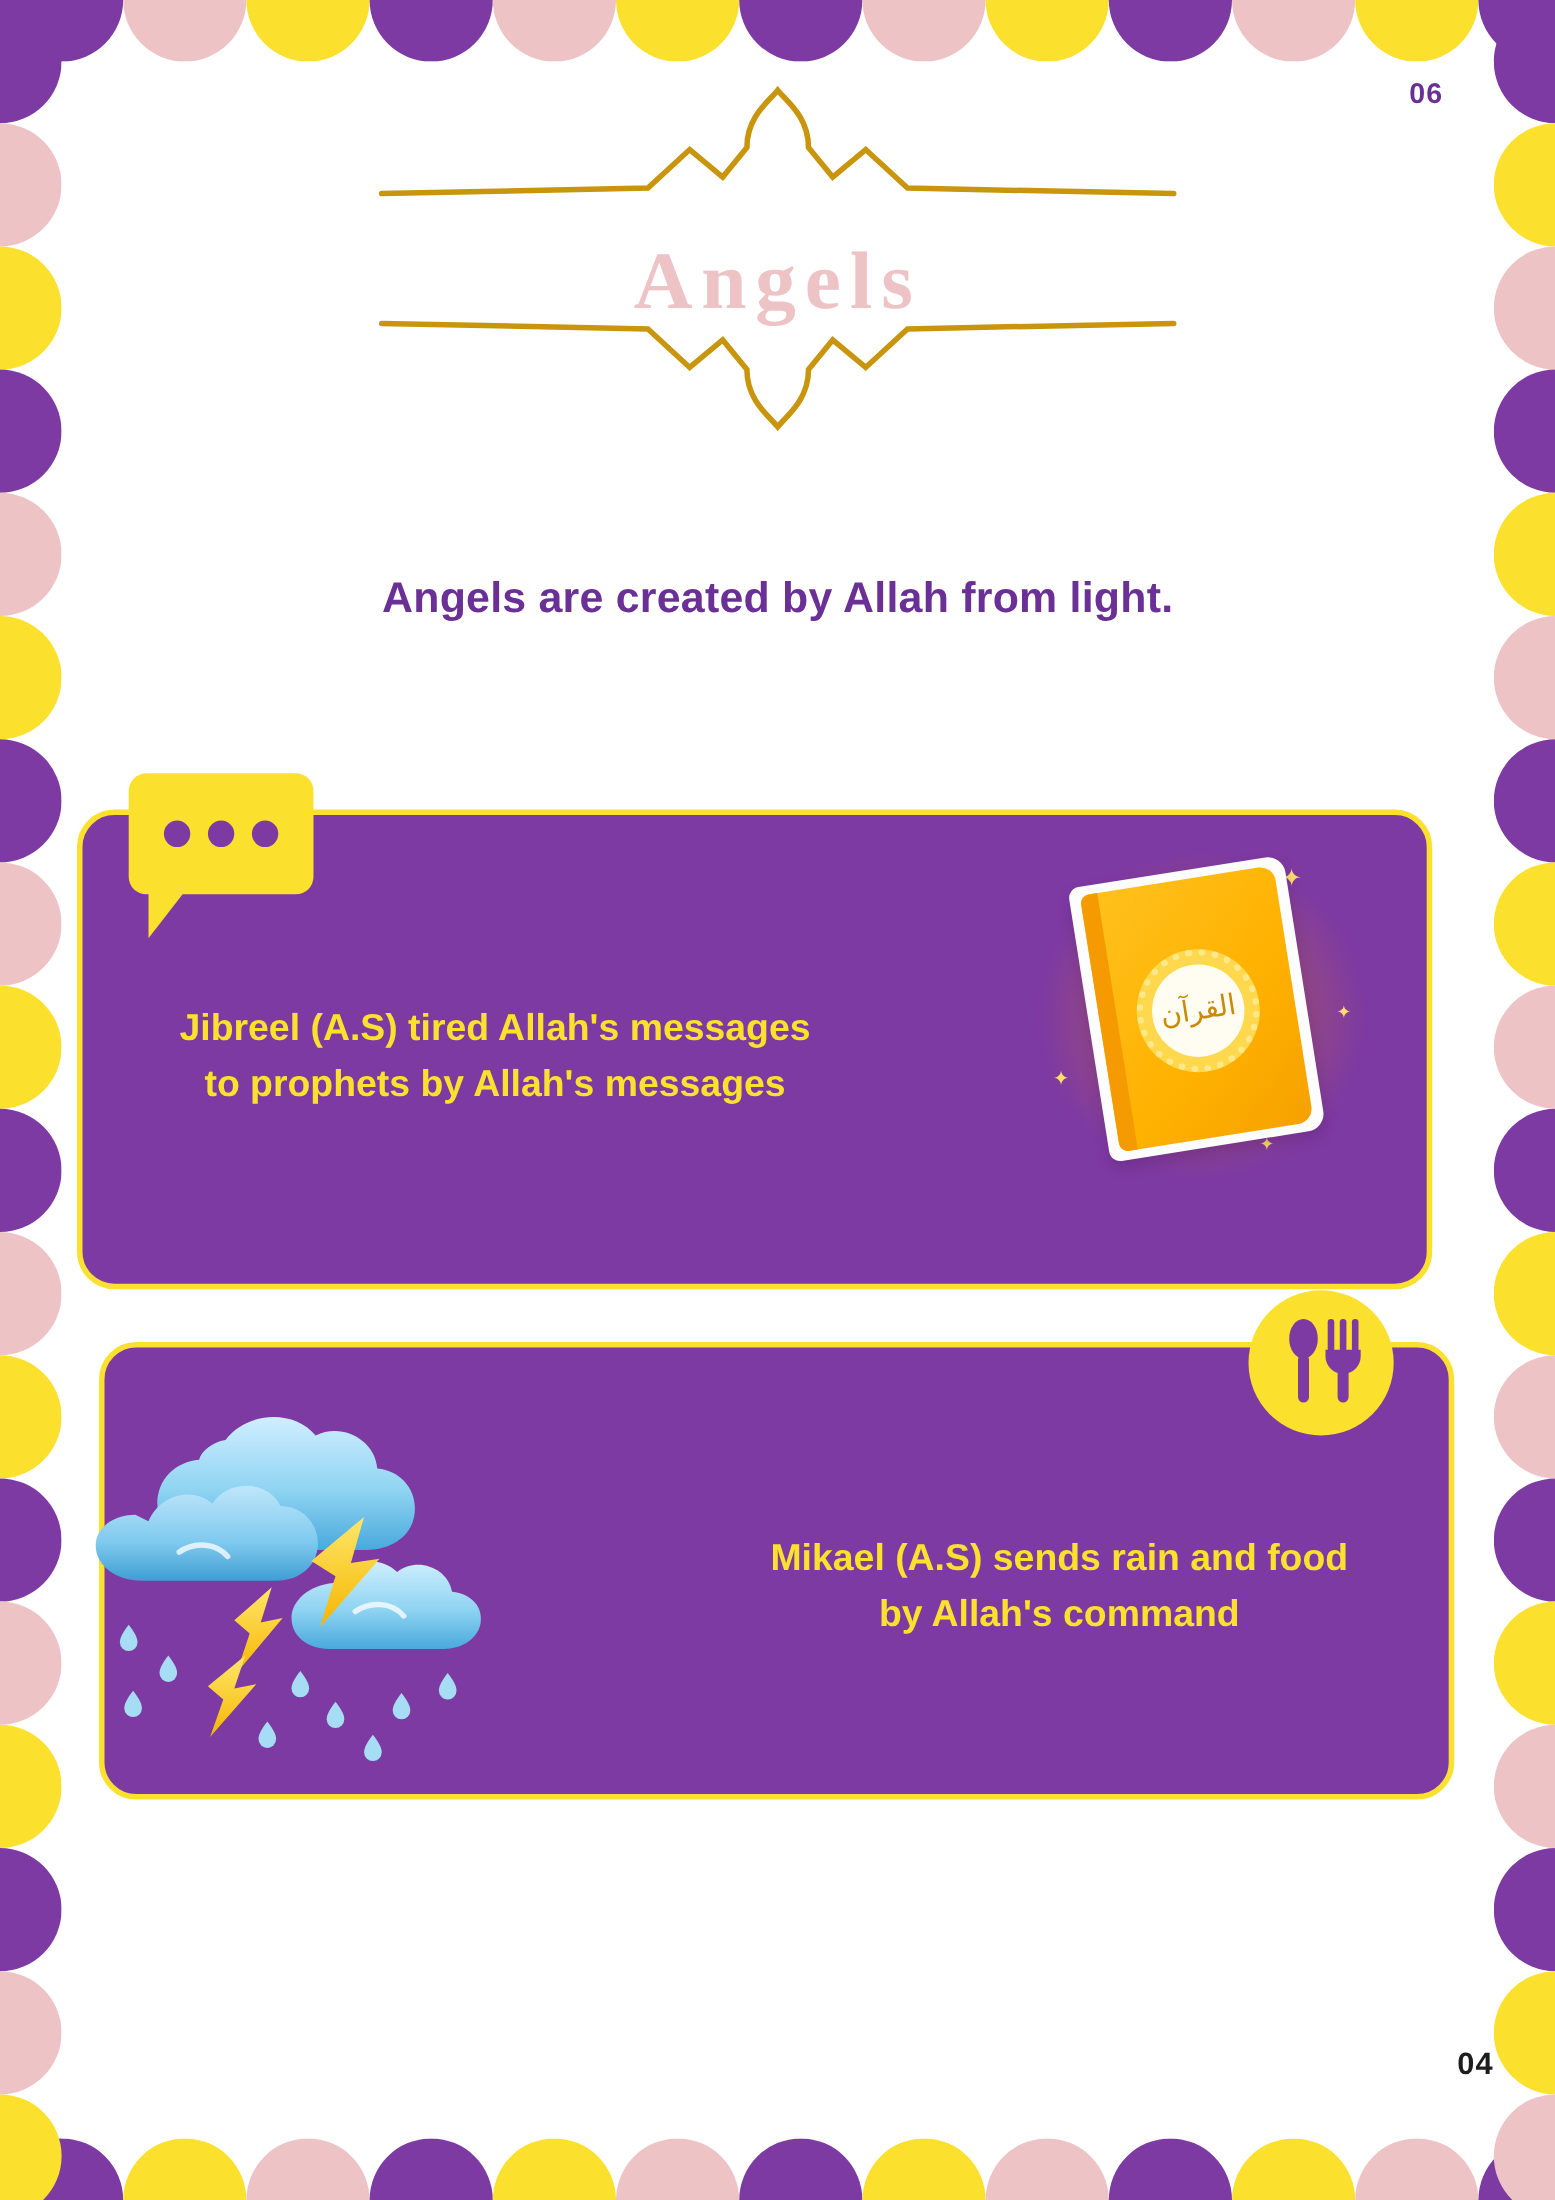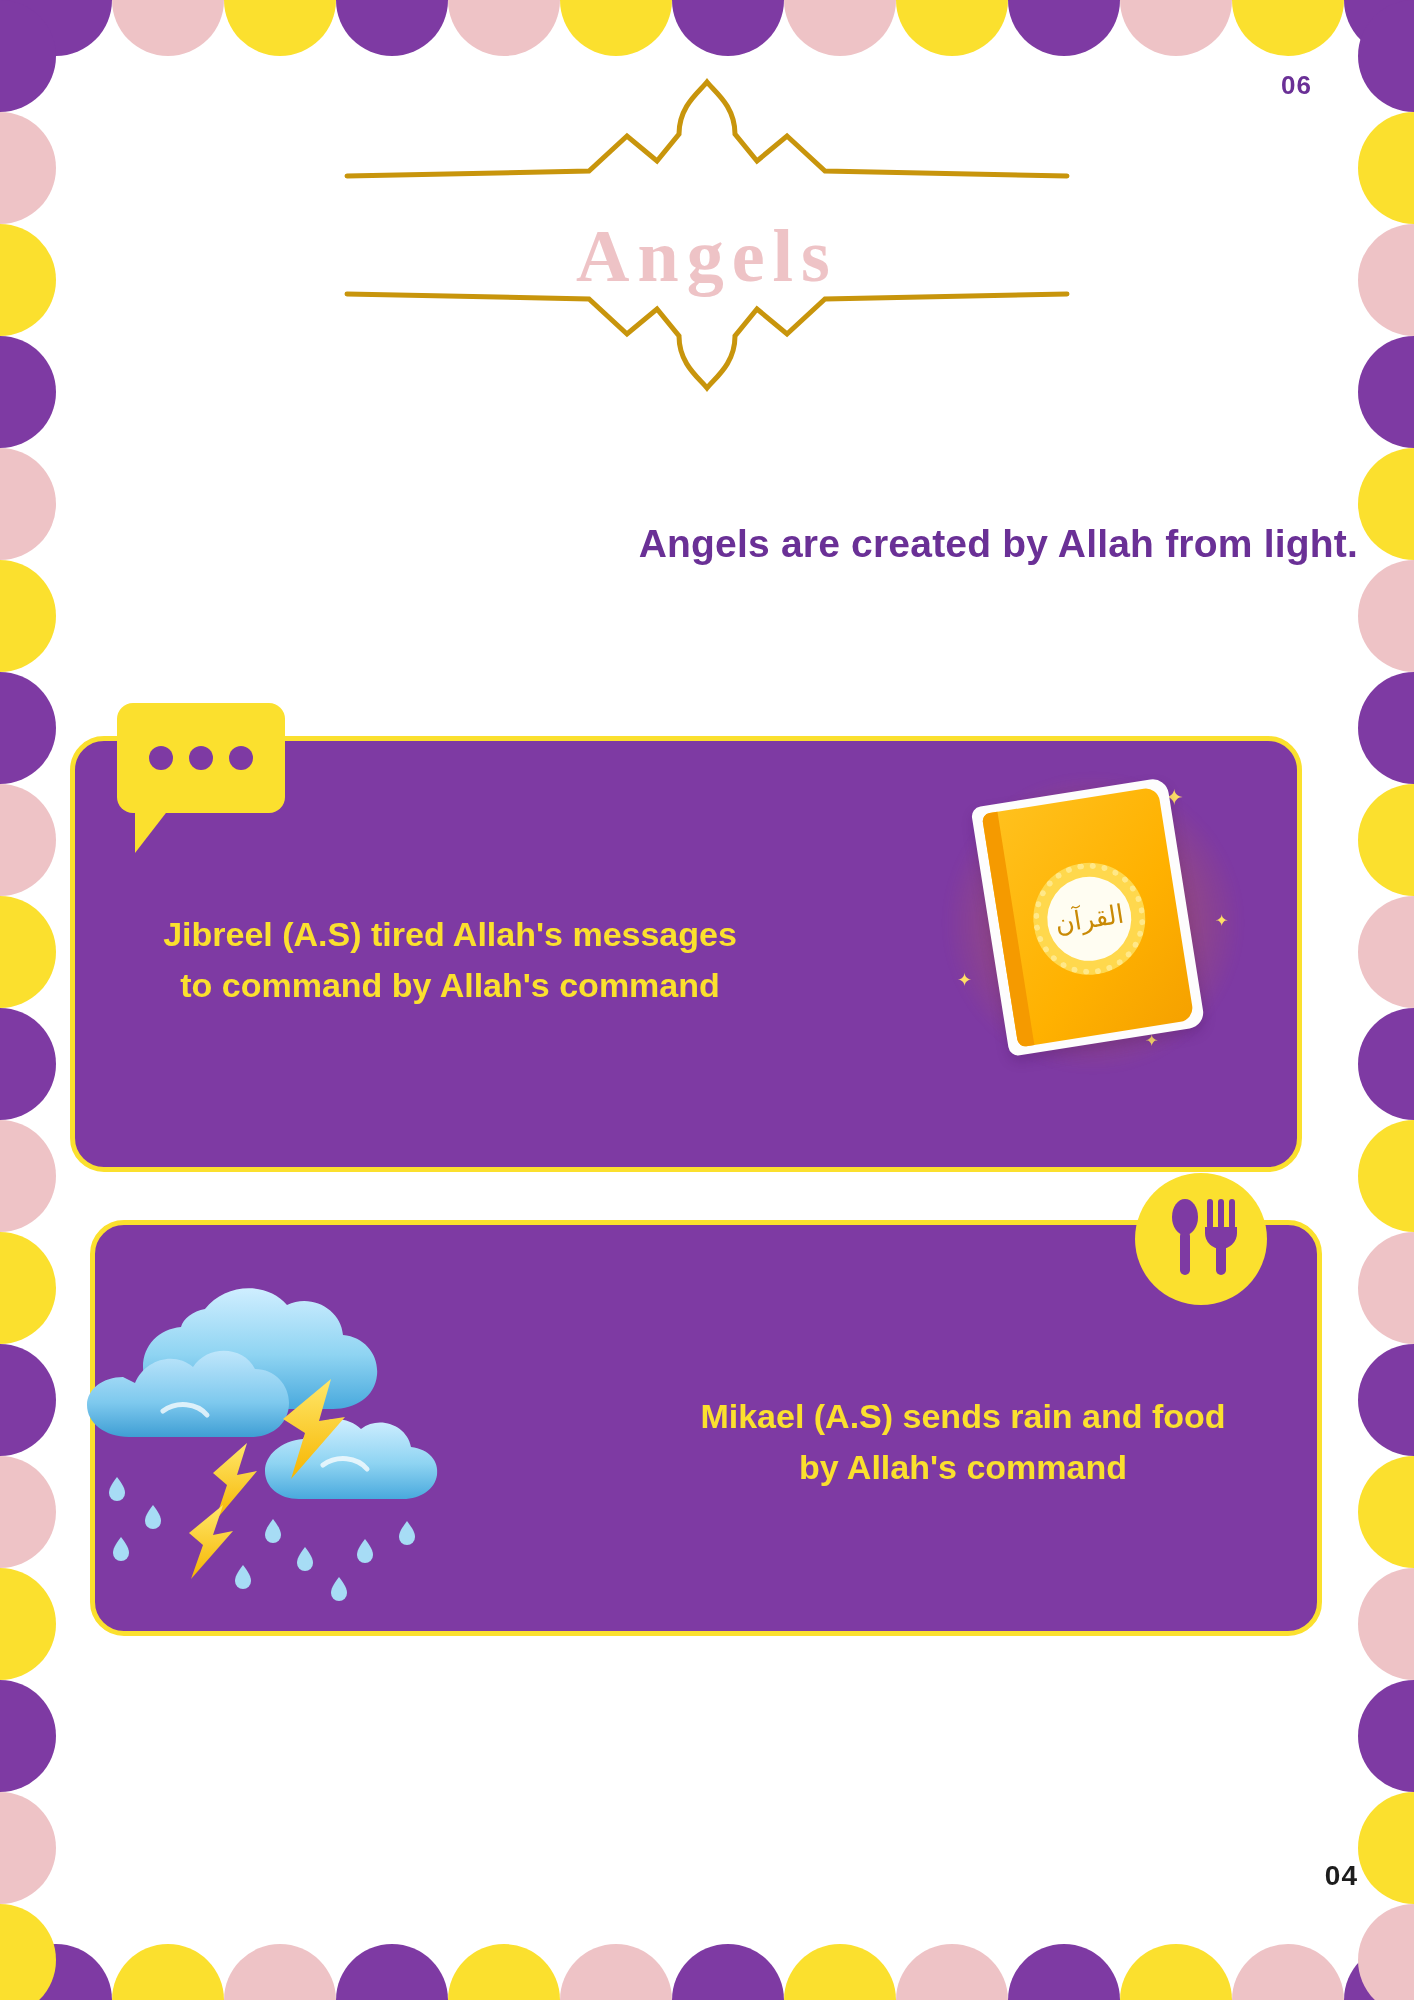--- a/index.html
+++ b/index.html
@@ -108,21 +108,21 @@
     font-weight: bold;
     font-family: "Liberation Serif", serif;
   }
 
   
   .intro {
     position: absolute;
     left: 0;
     top: 460px;
     width: 1302px;
-    text-align: right;
+    text-align: center;
     color: #6a3096;
     font-size: 39px;
     font-weight: bold;
     line-height: 1.45;
     letter-spacing: 0.2px;
   }
 
   
   .card {
     position: absolute;
@@ -430,21 +430,21 @@
         <div class="dots">
             <i></i>
             <i></i>
             <i></i>
           </div>
         <div class="tail"></div>
       </div>
 
       <div class="card-text">
         <div>Jibreel (A.S) tired Allah's messages</div>
-        <div>to command by Allah's command</div>
+        <div>to prophets by Allah's messages</div>
       </div>
 
       <div class="book-wrap">
         <div class="book-glow"></div>
         <span class="sparkle" style="left:232px; top:24px;">✦</span>
         <span class="sparkle" style="left:282px; top:150px; font-size:16px;">✦</span>
         <span class="sparkle" style="left:24px; top:208px; font-size:18px;">✦</span>
         <span class="sparkle" style="left:212px; top:270px; font-size:16px;">✦</span>
         <div class="book">
           <div class="pages"></div>

